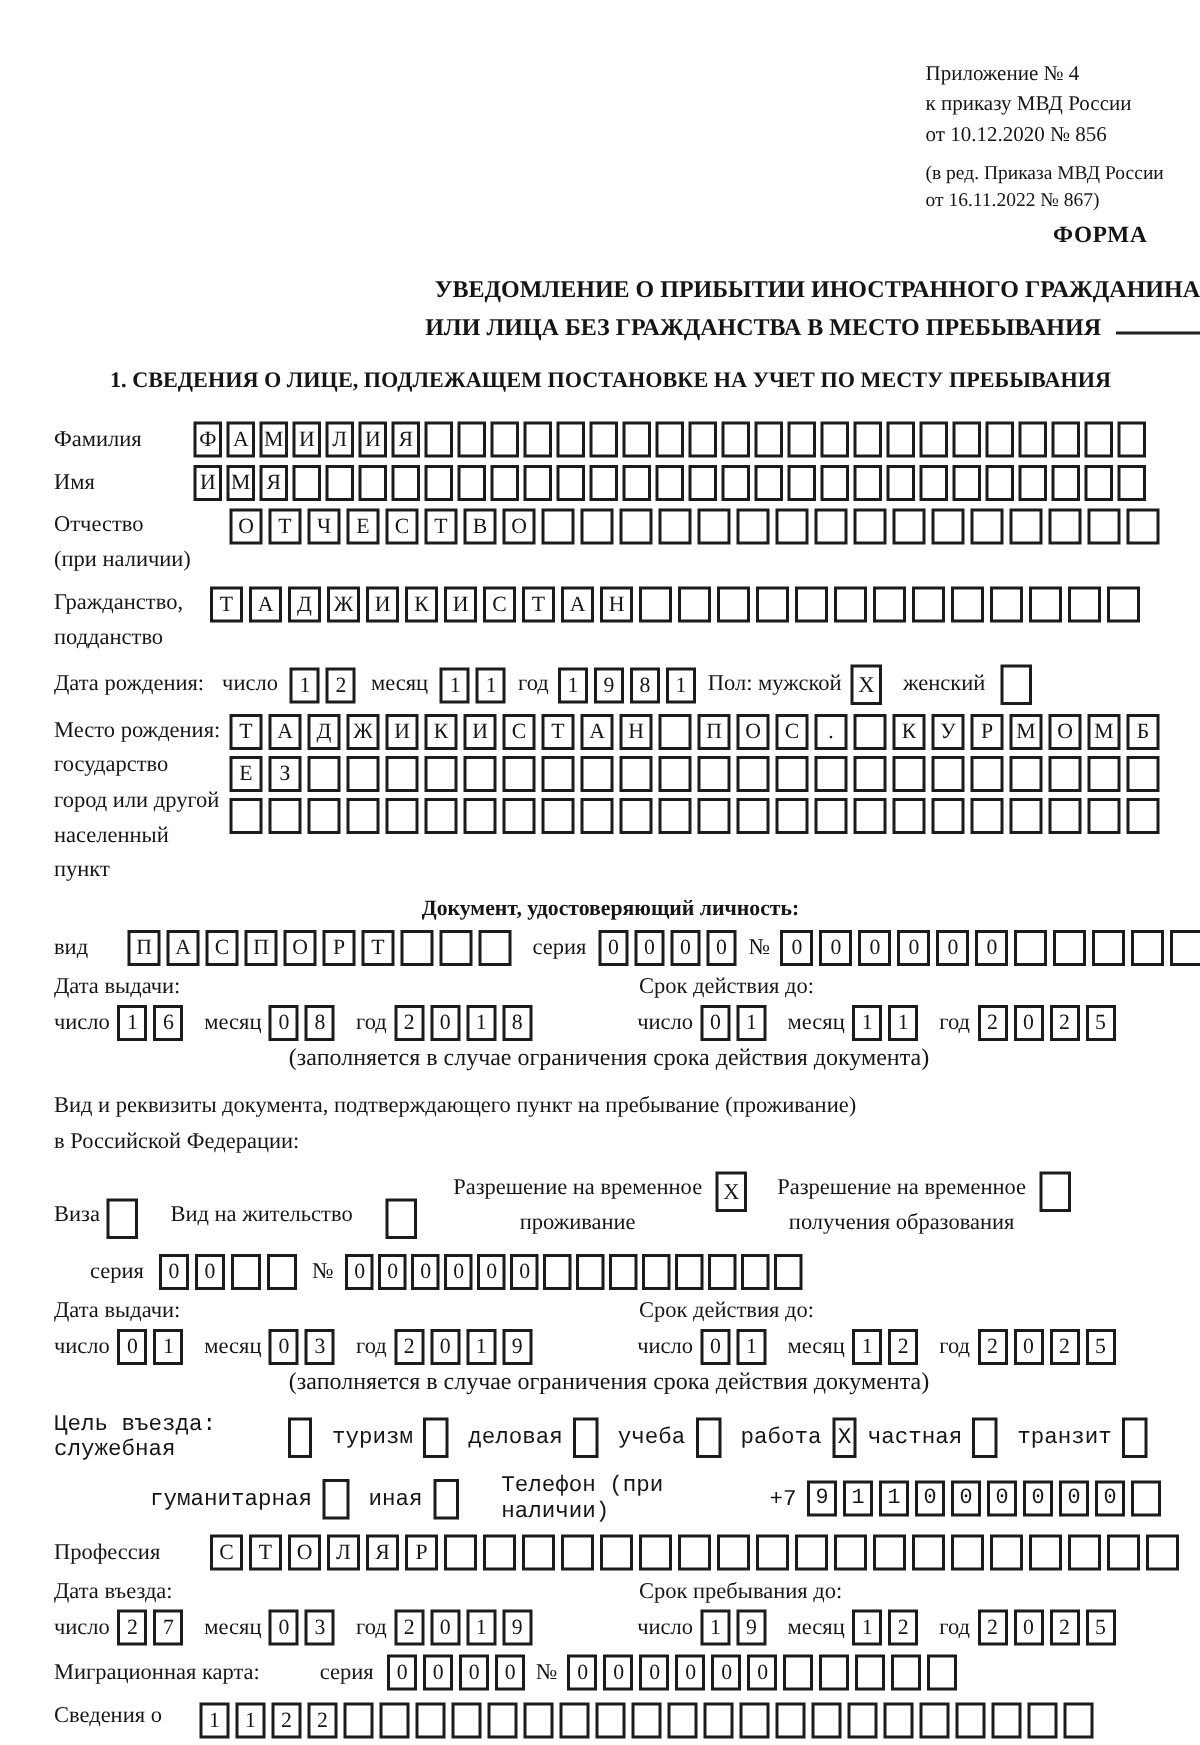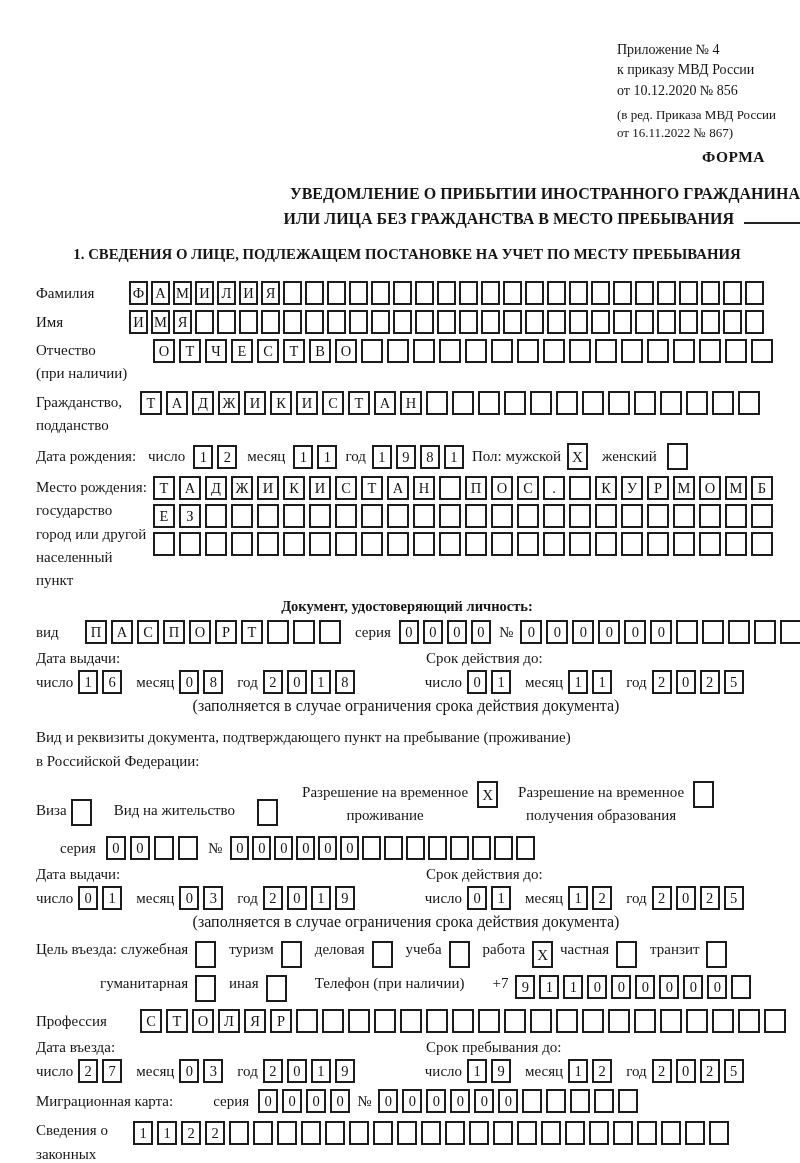--- a/index.html
+++ b/index.html
@@ -39,21 +39,21 @@
   .dgroup .t{margin-right:5px;}
   .dgroup .t2{margin:0 5px 0 10px;}
   .dgroup-right{margin-left:66px;}
   .note{font-size:16px;text-align:center;margin:1px 2px 10px 0;}
   .intro{font-size:15px;line-height:1.6;}
   .opts{display:flex;align-items:flex-end;margin:8px 0 10px 0;}
   .opt{display:flex;align-items:flex-start;}
   .opt .olabel{line-height:1.5;}
   .opt .center{text-align:center;}
   .opt .cb{margin-left:9px;margin-top:0px;}
-  .purline{display:flex;margin-bottom:7px;flex-wrap:nowrap;}
+  .purline{display:flex;align-items:center;margin-bottom:7px;flex-wrap:nowrap;font-family:Liberation Mono, monospace;}
   .purline .t{margin-right:7px;}
   .purline .cb{margin-right:13px;}
   .mt6{margin-top:6px;}
 </style>
 </head>
 <body>
 
 <div class="page">
 
   <div class="hdr">

